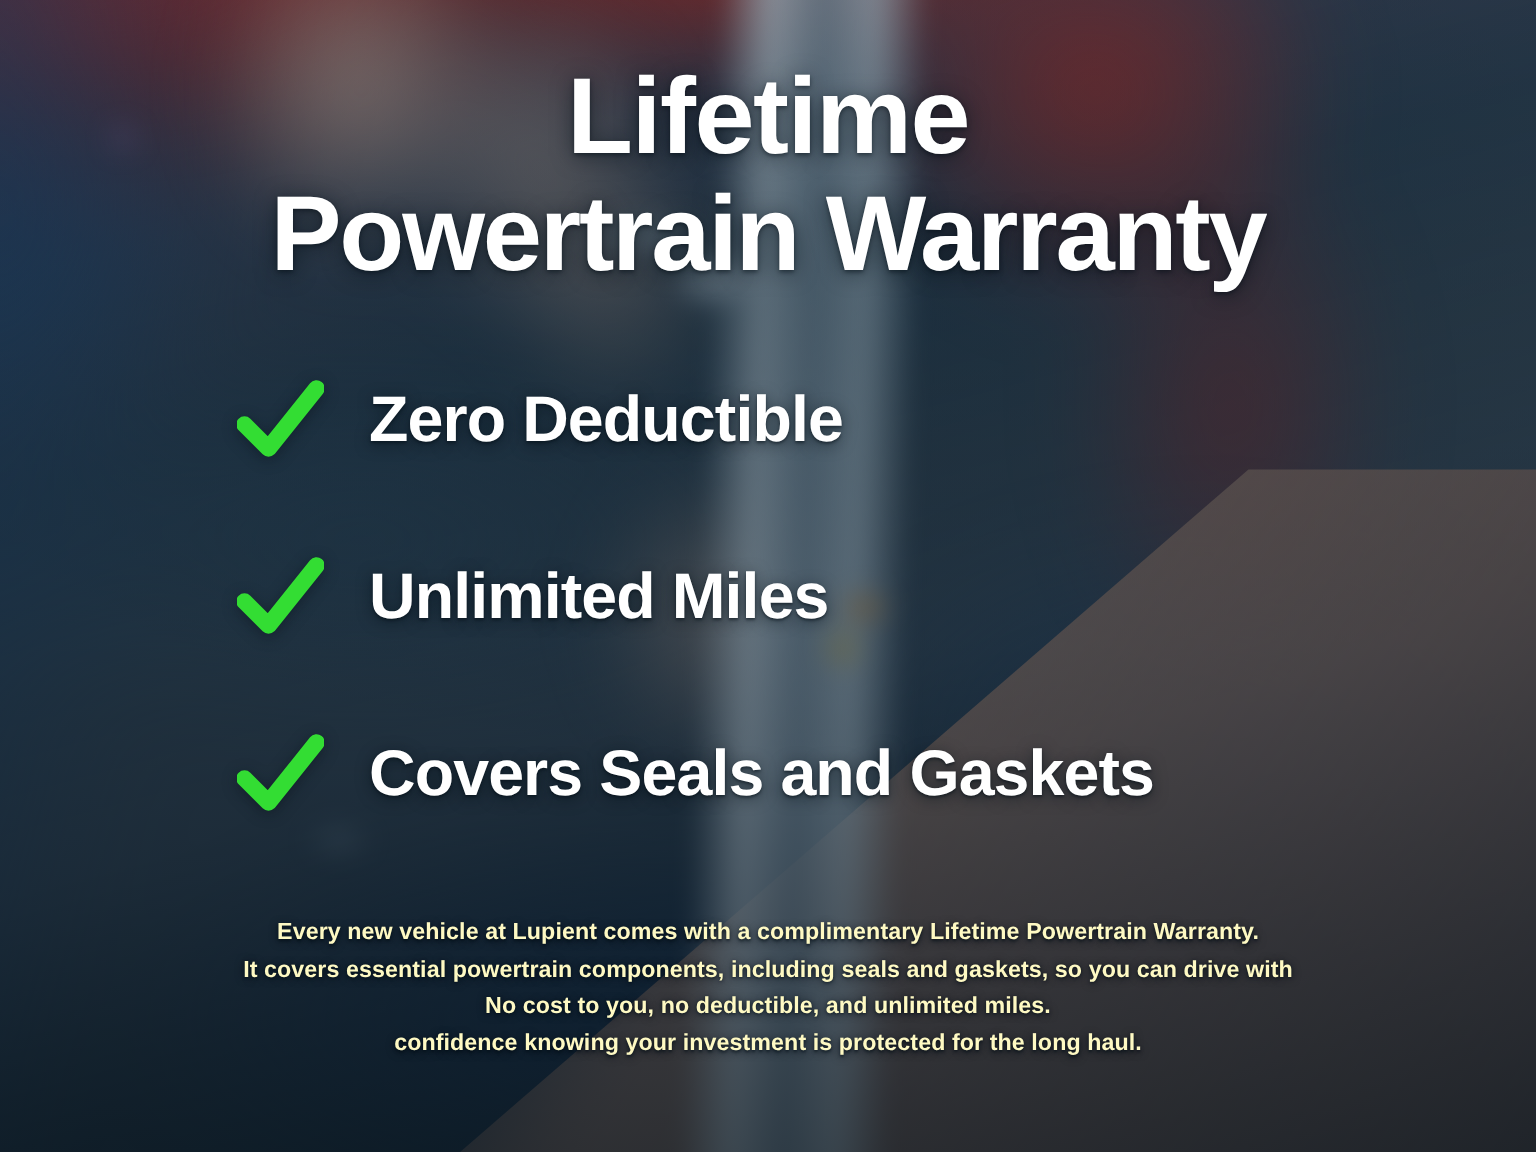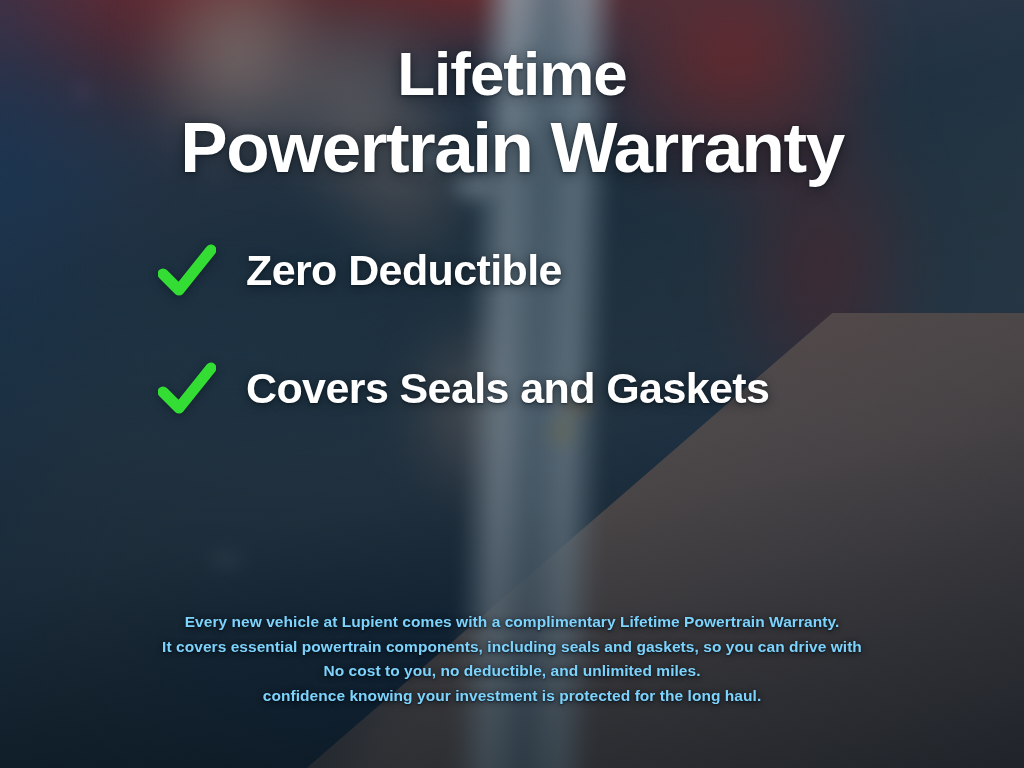--- a/index.html
+++ b/index.html
@@ -104,40 +104,40 @@
   }
 
   #headline {
     text-align:center;
     color:#ffffff;
     font-weight:bold;
     letter-spacing:-1px;
     line-height:.96;
     text-shadow:0 2px 14px rgba(4,14,22,.55), 0 1px 3px rgba(4,14,22,.5);
   }
-  #headline .line-1 { display:block; font-size:62px; }
+  #headline .line-1 { display:block; font-size:72px; }
   #headline .line-2 { display:block; font-size:71px; margin-top:10px; letter-spacing:-1.5px; }
 
   #bullets {
     margin:60px 0 0 118px;
     display:flex; flex-direction:column; gap:60px;
   }
   .bullet { display:flex; align-items:center; gap:30px; }
   .check { width:58px; height:58px; flex:0 0 58px; display:block;
            filter:drop-shadow(0 2px 5px rgba(4,14,22,.45)); }
   .bullet-label {
     color:#ffffff; font-weight:bold; font-size:43px;
     letter-spacing:-.6px; white-space:nowrap;
     text-shadow:0 2px 10px rgba(4,14,22,.55), 0 1px 2px rgba(4,14,22,.5);
   }
 
   #blurb {
     margin-top:auto;
     text-align:center;
-    color:#7dd3fc;
+    color:#fef9c3;
     font-weight:bold;
     font-size:15.5px;
     line-height:1.58;
     letter-spacing:.05px;
     padding-bottom:34px;
     text-shadow:0 1px 6px rgba(4,14,22,.75), 0 1px 2px rgba(4,14,22,.6);
   }
   #blurb span { display:block; }
 </style>
 </head>
@@ -163,20 +163,26 @@
 
     <ul id="bullets">
 
       <li class="bullet">
         <svg class="check" viewBox="0 0 58 58">
           <path d="M5 32 L21 48 L53 8" fill="none" stroke="#33DD33" stroke-width="11" stroke-linecap="round" stroke-linejoin="round"></path>
         </svg>
         <span class="bullet-label">Zero Deductible</span>
       </li>
 
+      <li class="bullet">
+        <svg class="check" viewBox="0 0 58 58">
+          <path d="M5 32 L21 48 L53 8" fill="none" stroke="#33DD33" stroke-width="11" stroke-linecap="round" stroke-linejoin="round"></path>
+        </svg>
+        <span class="bullet-label">Unlimited Miles</span>
+      </li>
 
       <li class="bullet">
         <svg class="check" viewBox="0 0 58 58">
           <path d="M5 32 L21 48 L53 8" fill="none" stroke="#33DD33" stroke-width="11" stroke-linecap="round" stroke-linejoin="round"></path>
         </svg>
         <span class="bullet-label">Covers Seals and Gaskets</span>
       </li>
 
     </ul>
 

